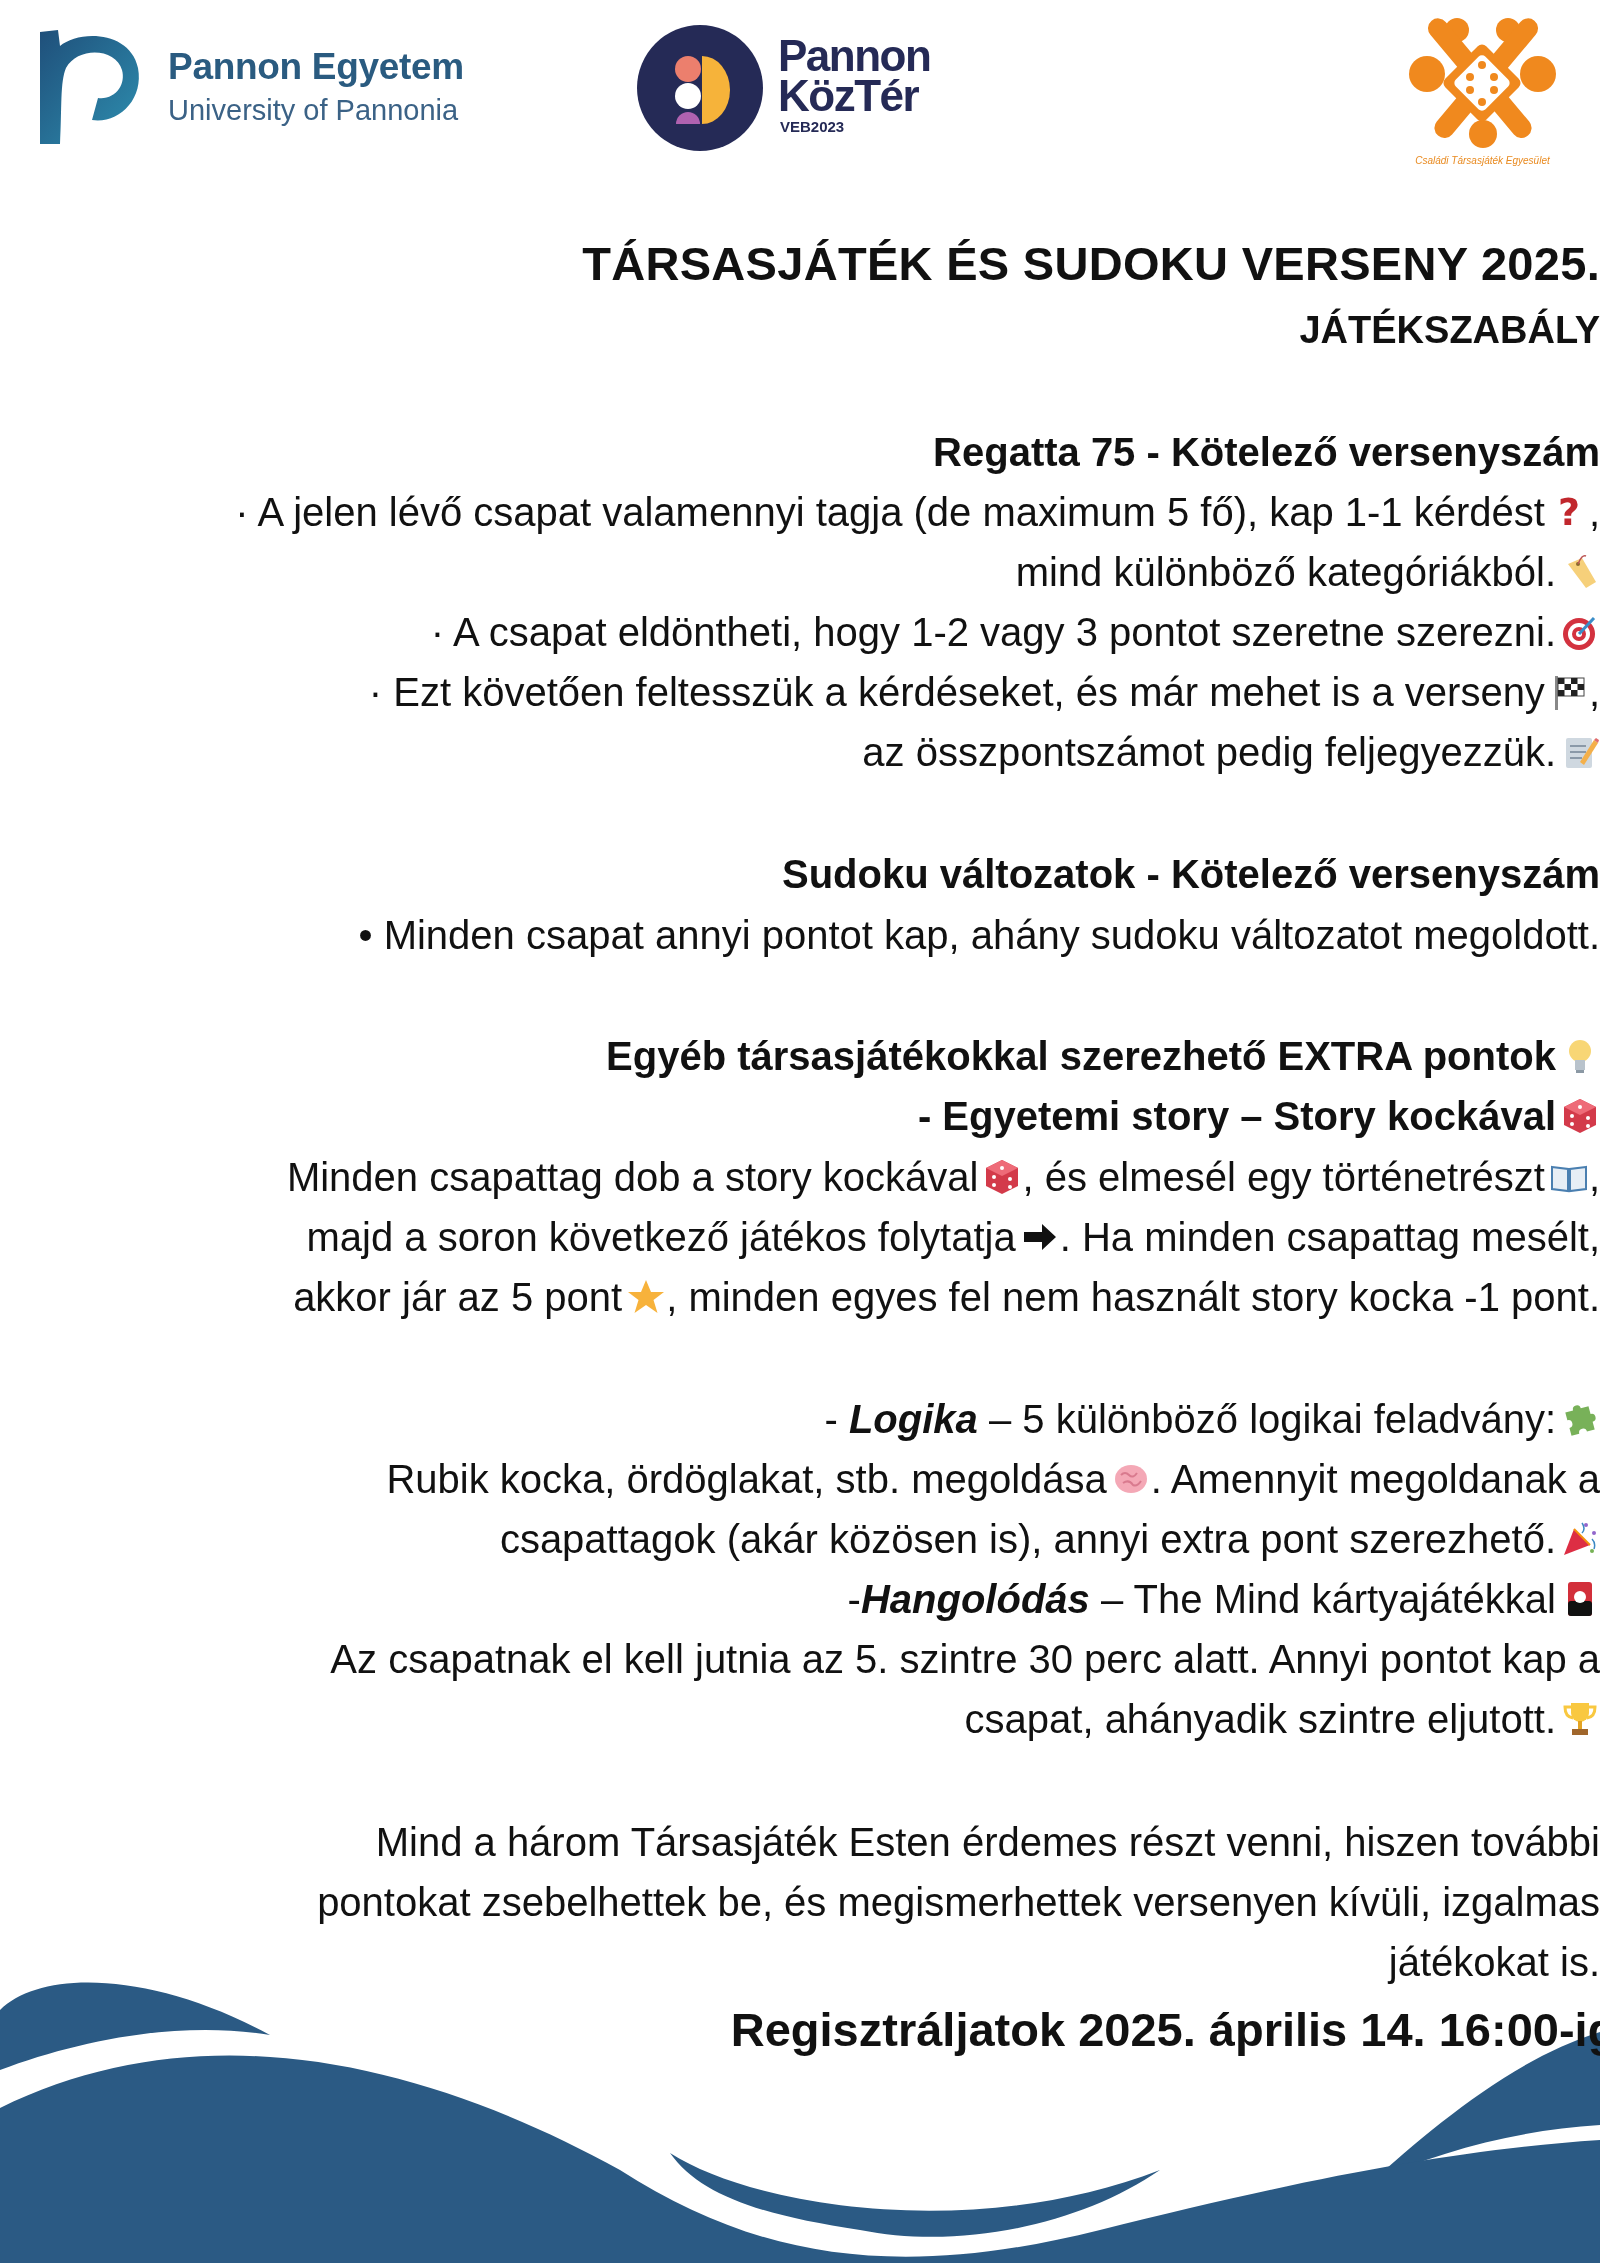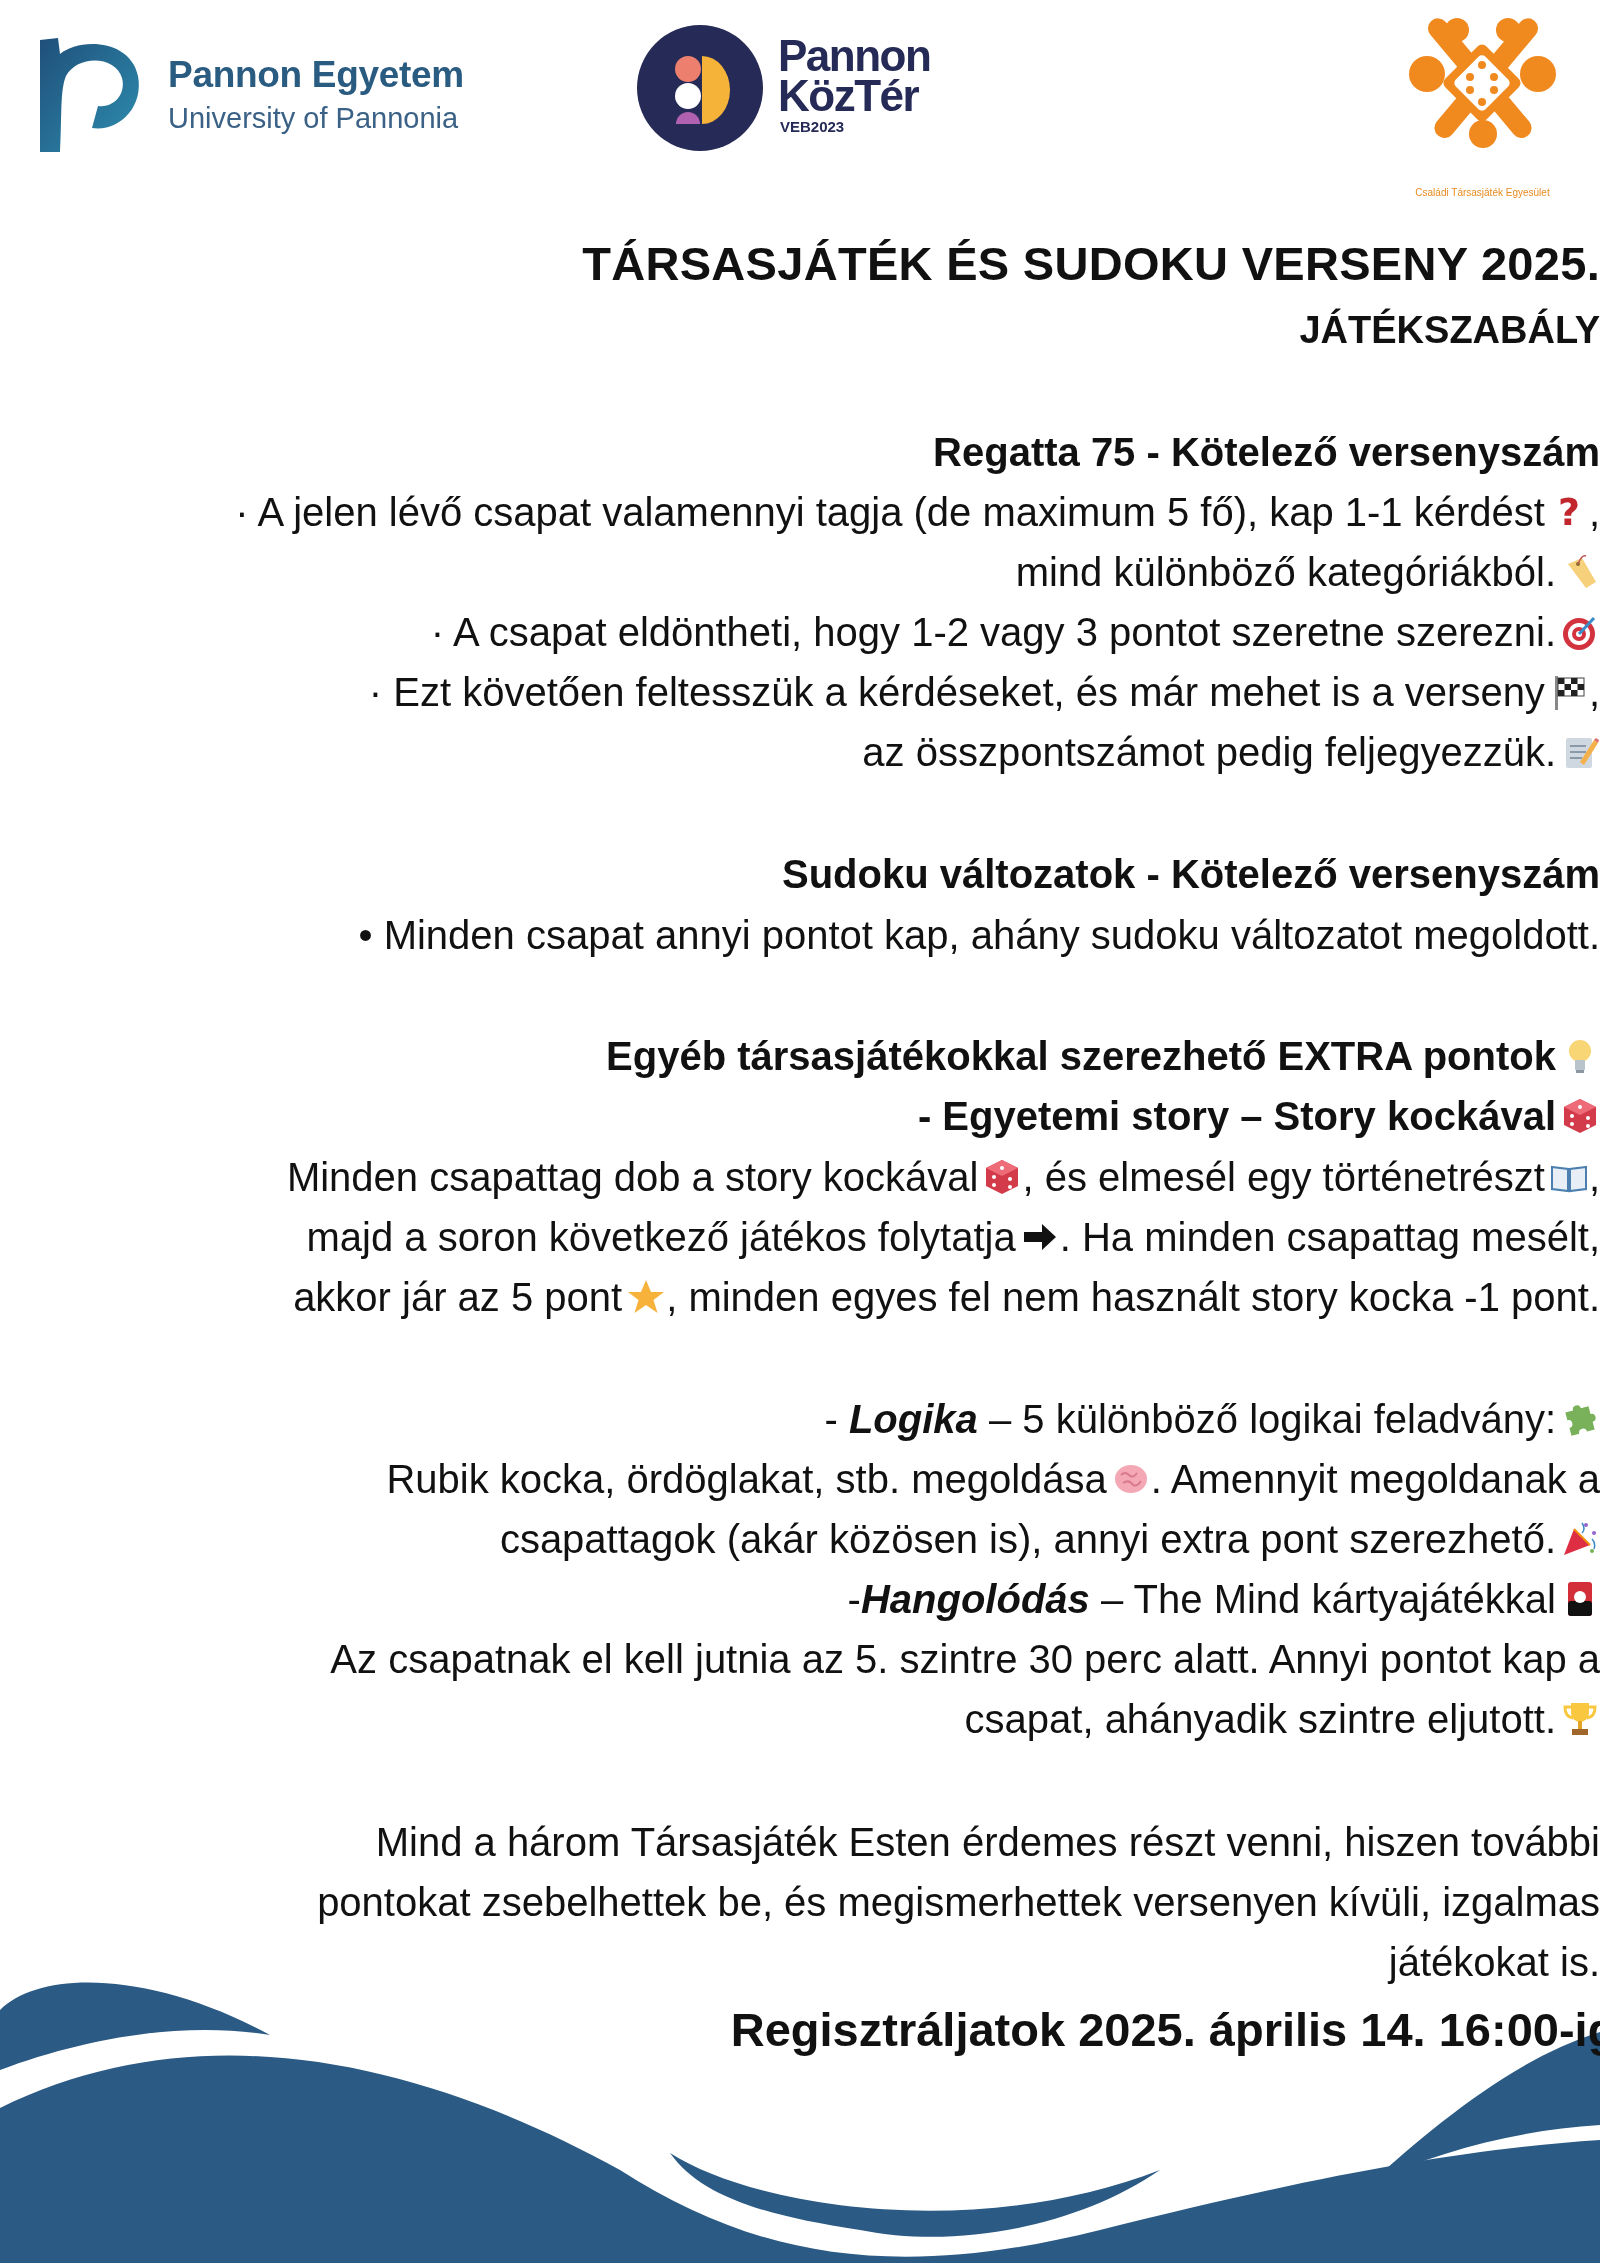--- a/index.html
+++ b/index.html
@@ -1,25 +1,25 @@
 <!DOCTYPE html>
 <html><head>
 <meta charset="utf-8">
 <style>
   html,body{margin:0;padding:0;}
   body{width:1600px;height:2263px;position:relative;overflow:hidden;background:#ffffff;font-family:"Liberation Sans","DejaVu Sans",sans-serif;color:#111;}
   .abs{position:absolute;}
-  .logo-pe{left:38px;top:36px;width:460px;height:118px;}
+  .logo-pe{left:38px;top:28px;width:460px;height:118px;}
   .pe-text1{position:absolute;left:130px;top:18px;font-size:37px;font-weight:bold;color:#2a5b80;white-space:nowrap;letter-spacing:-0.3px;}
   .pe-text2{position:absolute;left:130px;top:66px;font-size:29px;color:#3b6286;white-space:nowrap;text-align:right;}
   .logo-kt{left:636px;top:24px;width:300px;height:130px;}
   .kt-text{position:absolute;left:142px;top:12px;font-size:44px;line-height:40px;font-weight:bold;color:#252a56;letter-spacing:-1.5px;}
   .kt-sub{position:absolute;left:144px;top:94px;font-size:15px;font-weight:bold;color:#252a56;}
   .logo-cs{left:1395px;top:12px;width:175px;height:160px;}
-  .cs-cap{position:absolute;left:0;top:143px;width:175px;text-align:center;font-size:10px;color:#e98a1f;white-space:nowrap;margin-top:32px;}
+  .cs-cap{position:absolute;left:0;top:143px;width:175px;text-align:center;font-size:10px;color:#e98a1f;font-style:italic;white-space:nowrap;}
   .line{position:absolute;left:0;width:1600px;text-align:right;white-space:nowrap;font-size:40px;line-height:56px;}
   .title{font-size:47px;font-weight:bold;letter-spacing:0.3px;}
   .subtitle{font-size:38px;font-weight:bold;}
   .h{font-weight:bold;font-size:40px;}
   .reg{font-size:47px;font-weight:bold;margin-left:32px;}
   b{font-weight:bold;font-style:italic;}
   .emo{display:inline-block;width:40px;height:40px;vertical-align:-6px;margin-left:4px;}
   .emo svg{width:40px;height:40px;display:block;}
   .waves{left:0;top:1980px;width:1600px;height:283px;}
 </style>

